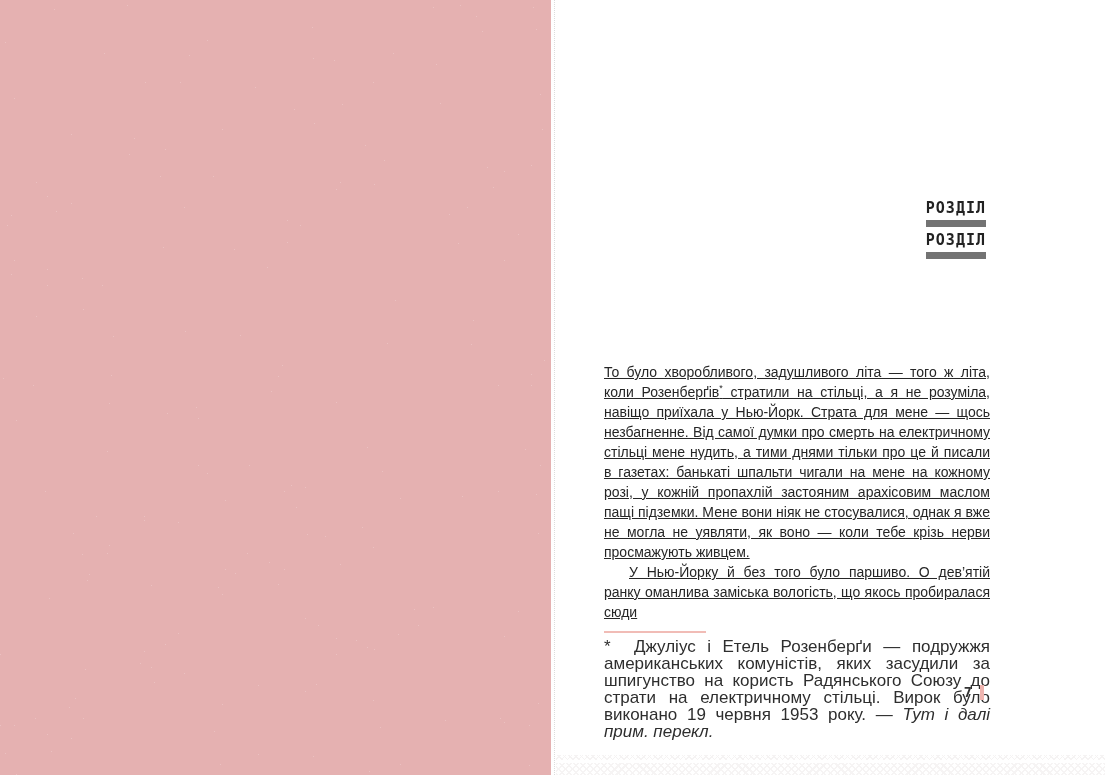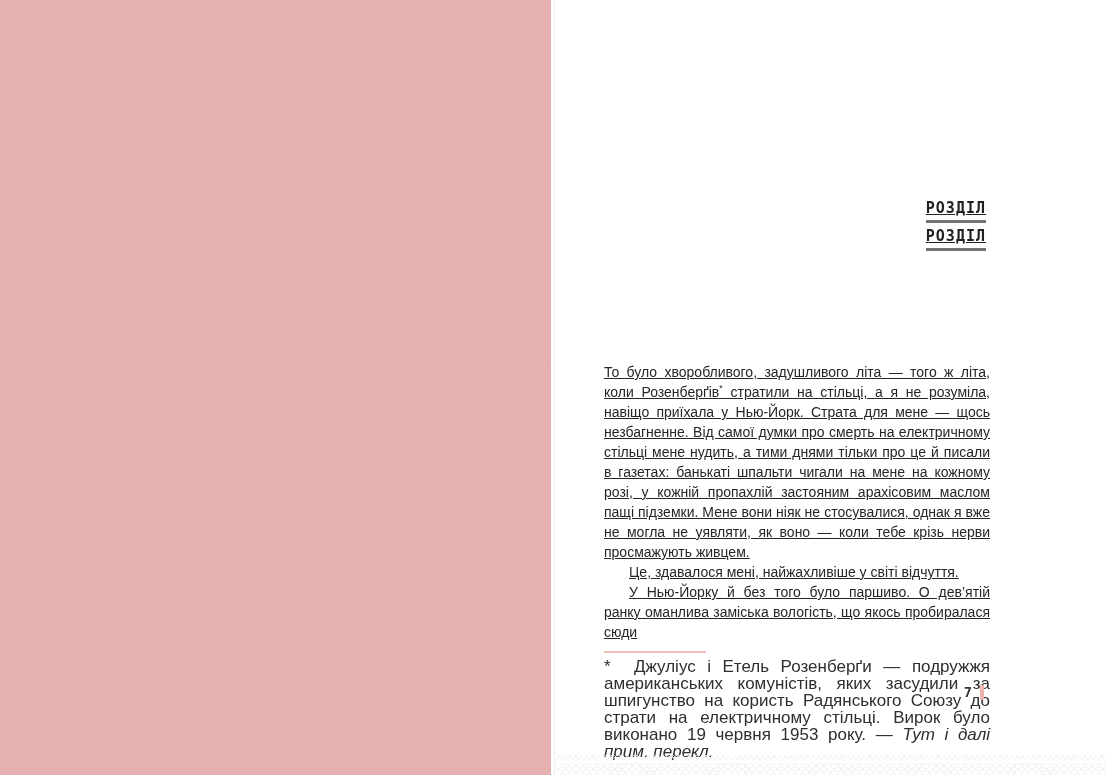--- a/index.html
+++ b/index.html
@@ -30,22 +30,21 @@
 
   
   .chapter {
     position:absolute; top:201px; right:120px; text-align:right;
     font-family:"DejaVu Sans Mono", monospace; font-weight:bold;
     font-size:15px; letter-spacing:1px; color:#222222;
   }
   .chapter .line { display:block; line-height:1; margin-bottom:6px; }
   .chapter .word {
     display:inline-block; padding-bottom:4px; margin-right:-1px;
-    border-bottom:3px solid #737373;
-    text-decoration:underline;
+    border-bottom:7px solid #737373;
   }
 
   
   .page-content {
     position:absolute; left:48px; top:362px; width:386px;
     color:#262626;
   }
   .body-text p {
     font-size:14px; line-height:20px; text-align:justify;
     hyphens:auto;text-decoration:underline; -webkit-hyphens:auto;
@@ -115,21 +114,20 @@
   <div class="right-page">
 
     <div class="chapter">
       <span class="line"><span class="word">РОЗДІЛ</span></span>
       <span class="line"><span class="word">РОЗДІЛ</span></span>
     </div>
 
     <div class="page-content">
       <div class="body-text">
         <p><span>То було хворобливого, задушливого літа — того ж літа, коли Розенберґів</span><sup>*</sup><span> стратили на стільці, а я не розуміла, навіщо приїхала у Нью-Йорк. Страта для мене — щось незбагненне. Від самої думки про смерть на електричному стільці мене нудить, а тими днями тільки про це й писали в газетах: банькаті шпальти чигали на мене на кожному розі, у кожній пропахлій застояним арахісовим маслом пащі підземки. Мене вони ніяк не стосувалися, однак я вже не могла не уявляти, як воно — коли тебе крізь нерви просмажують живцем.</span></p>
-        <p class="indent">Це, здавалося мені, найжахливіше у світі відчуття.</p>
         <p class="indent">У Нью-Йорку й без того було паршиво. О дев’ятій ранку оманлива заміська вологість, що якось пробиралася сюди</p>
       </div>
 
       <div class="footnote-rule"></div>
 
       <div class="footnote"><span class="marker">*</span><span>Джуліус і Етель Розенберґи — подружжя американських комуністів, яких засудили за шпигунство на користь Радянського Союзу до страти на електричному стільці. Вирок було виконано 19 червня 1953 року. — </span><span class="trans-note">Тут і далі прим. перекл.</span></div>
     </div>
 
     <div class="page-number-row">
       <span class="page-number">7</span>

